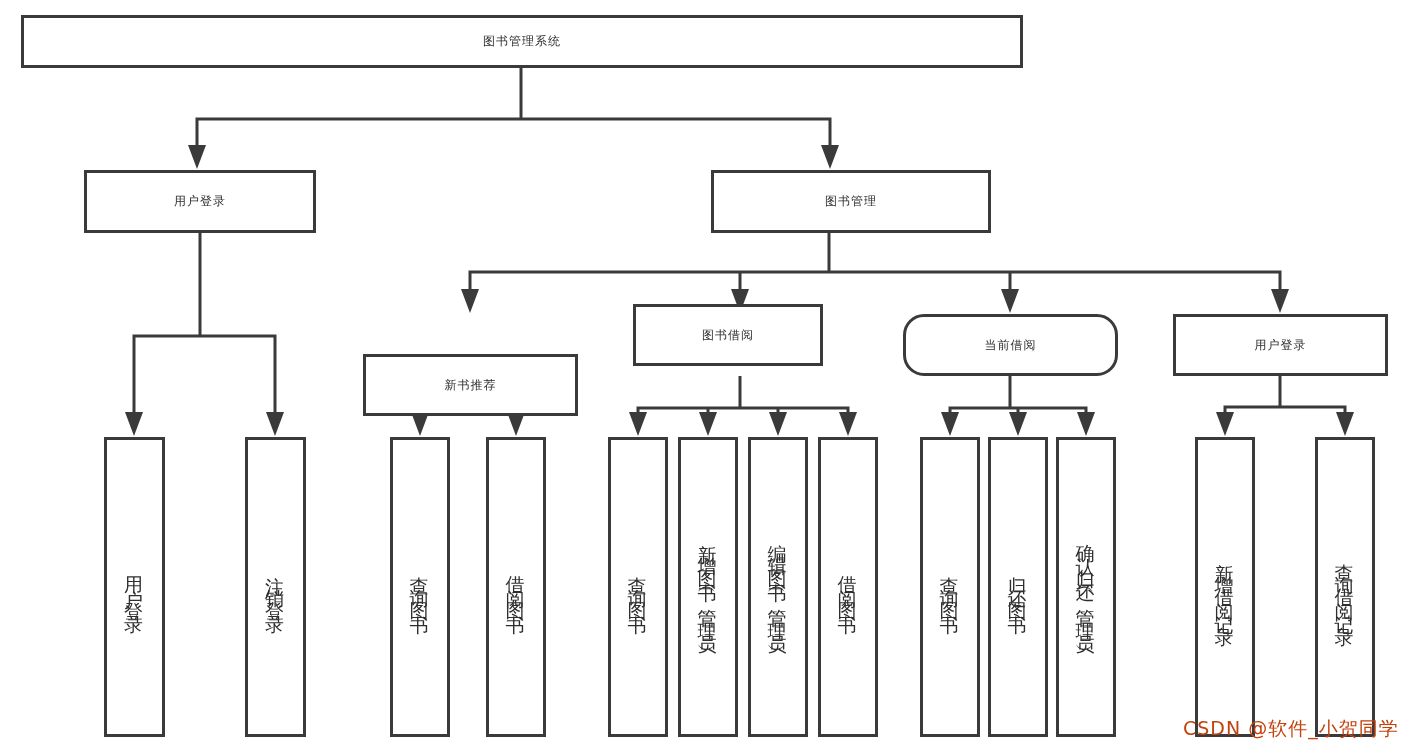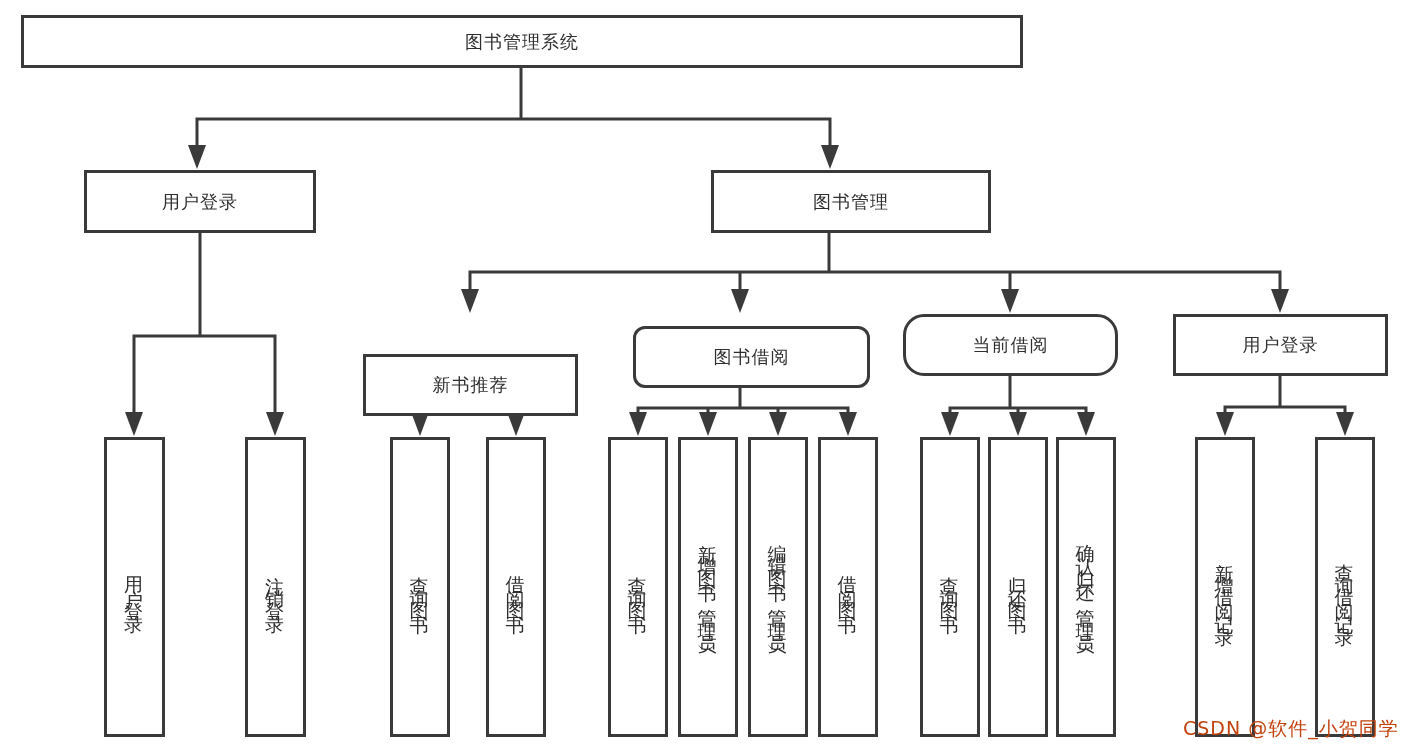--- a/index.html
+++ b/index.html
@@ -18,21 +18,21 @@
   }
   .box {
     position: absolute;
     box-sizing: border-box;
     border: 3px solid #3a3a3a;
     background: #ffffff;
     color: #2e2e2e;
     display: flex;
     align-items: center;
     justify-content: center;
-    font-size: 18px;
+    font-size: 12px;
     letter-spacing: 1px;
     text-align: center;
     z-index: 2;
   }
   .vbox {
     writing-mode: vertical-rl;
     text-orientation: mixed;
     letter-spacing: 13px;
     line-height: 54px;
     font-size: 19px;
@@ -107,21 +107,21 @@
       <polygon points="1336,412 1354,412 1345,436"></polygon>
     </g>
   </svg>
 
   <div class="box" style="left:21px; top:15px; width:1002px; height:53px;">图书管理系统</div>
 
   <div class="box" style="left:84px; top:170px; width:232px; height:63px;">用户登录</div>
   <div class="box" style="left:711px; top:170px; width:280px; height:63px;">图书管理</div>
 
   <div class="box" style="left:363px; top:314px; width:215px; height:62px;margin-top:40px;">新书推荐</div>
-  <div class="box" style="left:633px; top:326px; width:237px; height:62px;border-radius:12px;">图书借阅</div>
+  <div class="box" style="left:633px; top:304px; width:190px; height:62px;">图书借阅</div>
   <div class="box" style="left:903px; top:314px; width:215px; height:62px;border-radius:21px;">当前借阅</div>
   <div class="box" style="left:1173px; top:314px; width:215px; height:62px;">用户登录</div>
 
   <div class="box vbox" style="left:104px; top:437px; width:61px; height:300px;">用户登录</div>
   <div class="box vbox" style="left:245px; top:437px; width:61px; height:300px;">注销登录</div>
 
   <div class="box vbox" style="left:390px; top:437px; width:60px; height:300px;">查询图书</div>
   <div class="box vbox" style="left:486px; top:437px; width:60px; height:300px;">借阅图书</div>
 
   <div class="box vbox" style="left:608px; top:437px; width:60px; height:300px;">查询图书</div>

